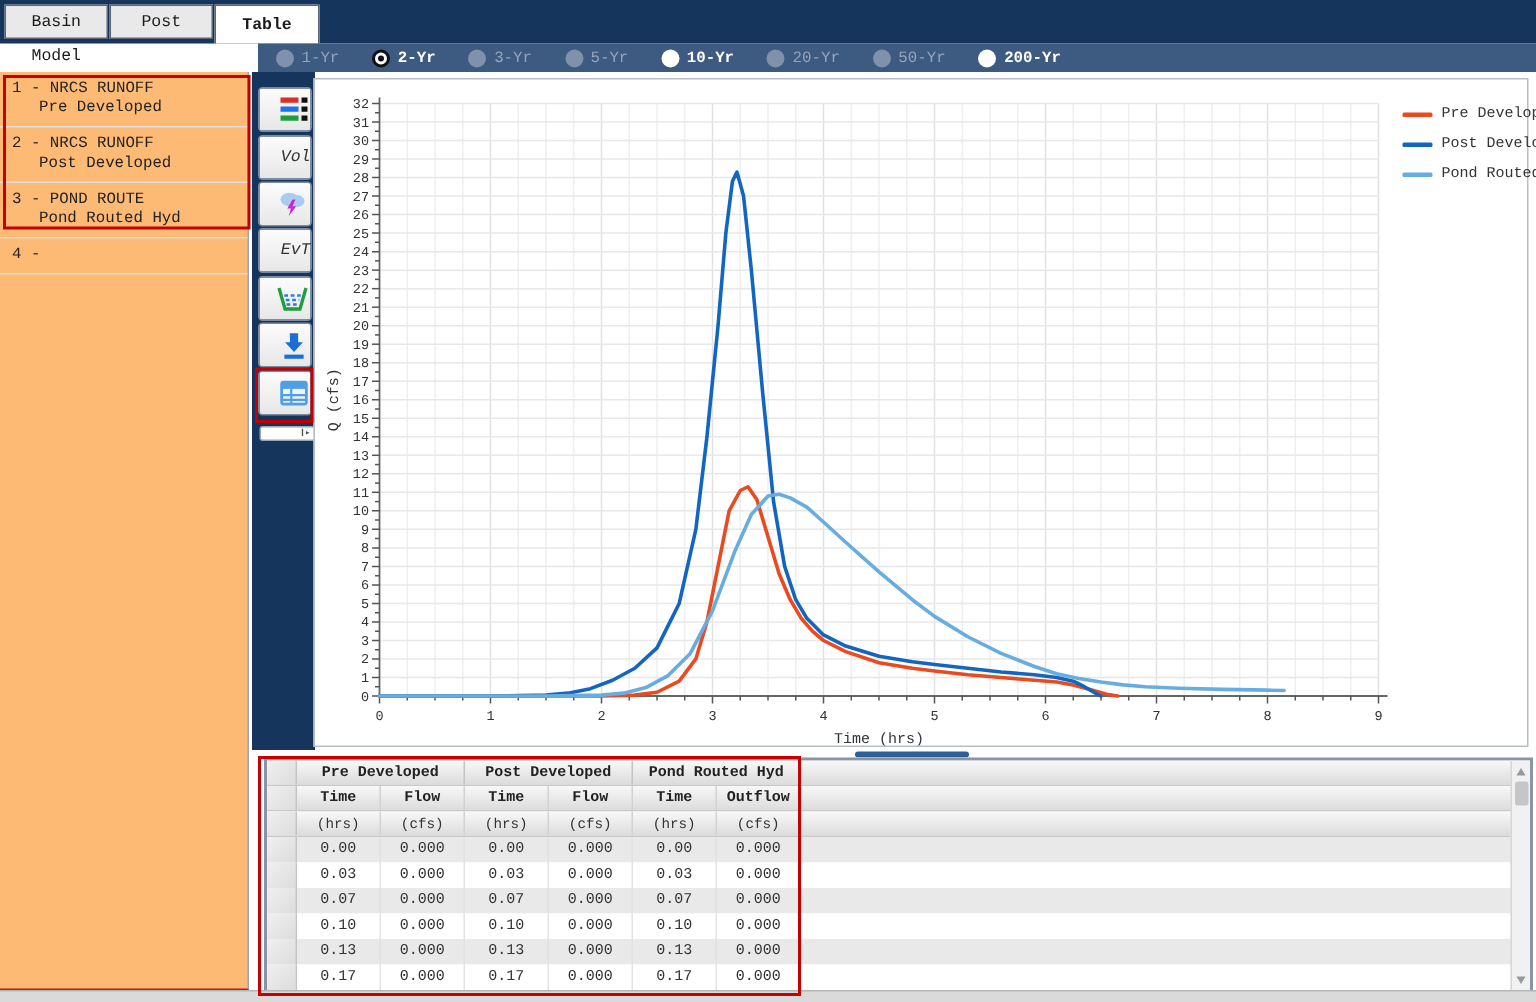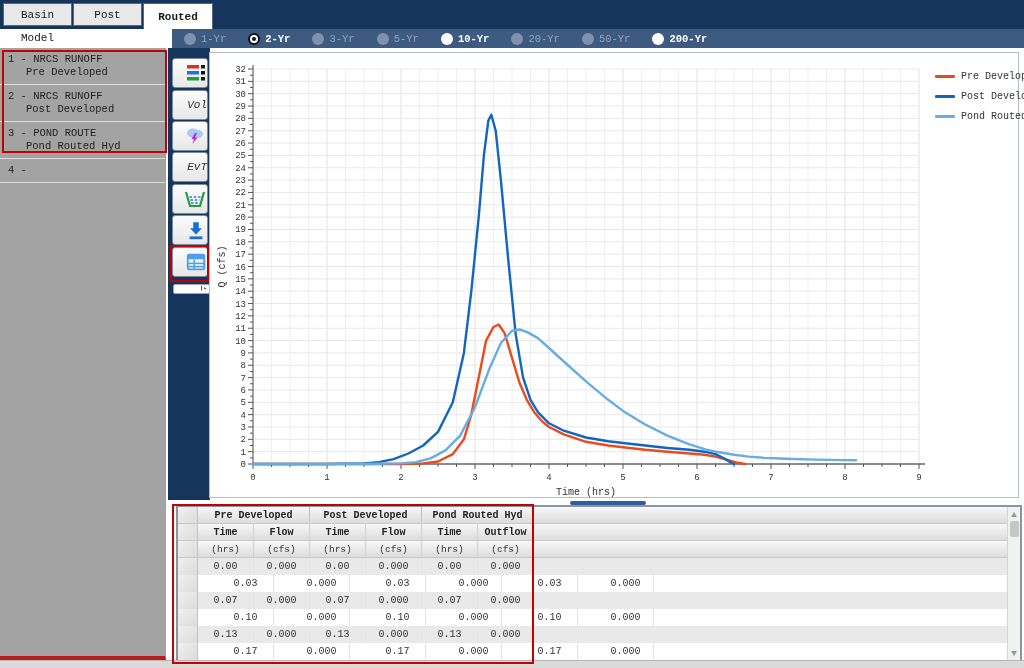--- a/index.html
+++ b/index.html
@@ -24,22 +24,22 @@
   .radio-dot{width:12px;height:12px;border-radius:50%;box-sizing:border-box;}
   .radio-item.disabled .radio-dot{background:#8091ac;}
   .radio-item.disabled .radio-label{color:#97a4bb;font-size:10.5px;}
   .radio-item.enabled .radio-dot{background:#ffffff;}
   .radio-item.enabled .radio-label{color:#ffffff;font-size:10.5px;font-weight:bold;text-align:right;}
   .radio-item.selected .radio-dot{background:#ffffff;border:2px solid #111;position:relative;}
   .radio-item.selected .radio-dot::after{content:"";position:absolute;left:2px;top:2px;width:4px;height:4px;border-radius:50%;background:#111;}
   .radio-item.selected .radio-label{color:#ffffff;font-size:10.5px;font-weight:bold;}
 
   
-  .sidebar{position:absolute;left:0;top:48px;width:166px;height:612px;background:#a3a3a3;
-       border-right:1px solid #9aa3ae;border-bottom:4px solid #b91c1c;box-sizing:border-box;}
+  .sidebar{position:absolute;left:0;top:48px;width:166px;height:612px;background:#fdba74;
+       border-right:1px solid #9aa3ae;border-bottom:1px solid #b91c1c;box-sizing:border-box;}
   .hydro-item{padding:5px 4px 5px 8px;border-bottom:1px solid #dedede;font-size:10.5px;color:#222;cursor:default;}
   .hydro-item .l1{line-height:13px;}
   .hydro-item .l2{line-height:13px;padding-left:18px;}
 
   
   .toolstrip{position:absolute;left:168px;top:48px;width:42px;height:452px;background:#16355c;}
   .toolbtn{position:absolute;left:4px;width:36px;height:30px;border:1px solid #7a8aa0;border-radius:3px;
        background:linear-gradient(#fcfcfc,#e7e7e7);display:flex;align-items:center;justify-content:flex-end;
        box-sizing:border-box;cursor:default;}
   .toolbtn .txt{font-size:11px;font-style:italic;color:#333;}
@@ -57,21 +57,21 @@
 
   
   .splitter{position:absolute;left:570px;top:501px;width:76px;height:4px;background:#2e5f96;border-radius:2px;cursor:row-resize;}
 
   
   .bottom-panel{position:absolute;left:176px;top:505px;width:846px;height:158px;background:#fff;
        border:2px solid #8a94a3;box-sizing:border-box;overflow:hidden;}
   .trow{display:flex;width:100%;height:17px;line-height:17px;font-size:10px;color:#222;}
   .trow.thead{background:linear-gradient(#f8f8f8,#dcdcdc);border-bottom:1px solid #c9c9c9;box-sizing:border-box;}
   .trow.data.odd{background:#e9e9e9;}
-  .trow.data.even{background:#ffffff;gap:20px;}
+  .trow.data.even{background:#ffffff;}
   .cell{flex:0 0 auto;box-sizing:border-box;text-align:center;overflow:hidden;}
   .cell.rowhdr{background:linear-gradient(135deg,#f0f0f0,#dcdcdc);border-right:1px solid #c3c3c3;}
   .cell.group{font-weight:bold;border-right:1px solid #c3c3c3;}
   .cell.colh{font-weight:bold;border-right:1px solid #d2d2d2;text-align:center;}
   .cell.unit{font-size:9.5px;color:#333;border-right:1px solid #d2d2d2;}
   .cell.val{border-right:1px solid #e2e2e2;color:#333;}
   .vscroll{position:absolute;right:0;top:0;bottom:0;width:13px;background:#f1f1f1;border-left:1px solid #d5d5d5;box-sizing:border-box;}
   .arrow{position:absolute;left:3px;width:0;height:0;border-left:3.5px solid transparent;border-right:3.5px solid transparent;}
   .arrow.up{top:5px;border-bottom:5px solid #9a9a9a;}
   .arrow.down{bottom:5px;border-top:5px solid #9a9a9a;}
@@ -87,21 +87,21 @@
   .annot.a-table{left:172px;top:504px;width:362px;height:160px;}
 </style>
 </head>
 <body>
 
 <div class="app">
 
   <div class="tabbar">
     <div class="tab t0">Basin Model</div>
     <div class="tab t1">Post</div>
-    <div class="tab t2">Routed</div>
+    <div class="tab t2">Table</div>
   </div>
 
   <div class="radio-bar" id="radio-bar">
       <div class="radio-item disabled">
         <span class="radio-dot"></span>
         <span class="radio-label">1-Yr</span>
       </div>
       <div class="radio-item selected">
         <span class="radio-dot"></span>
         <span class="radio-label">2-Yr</span>

